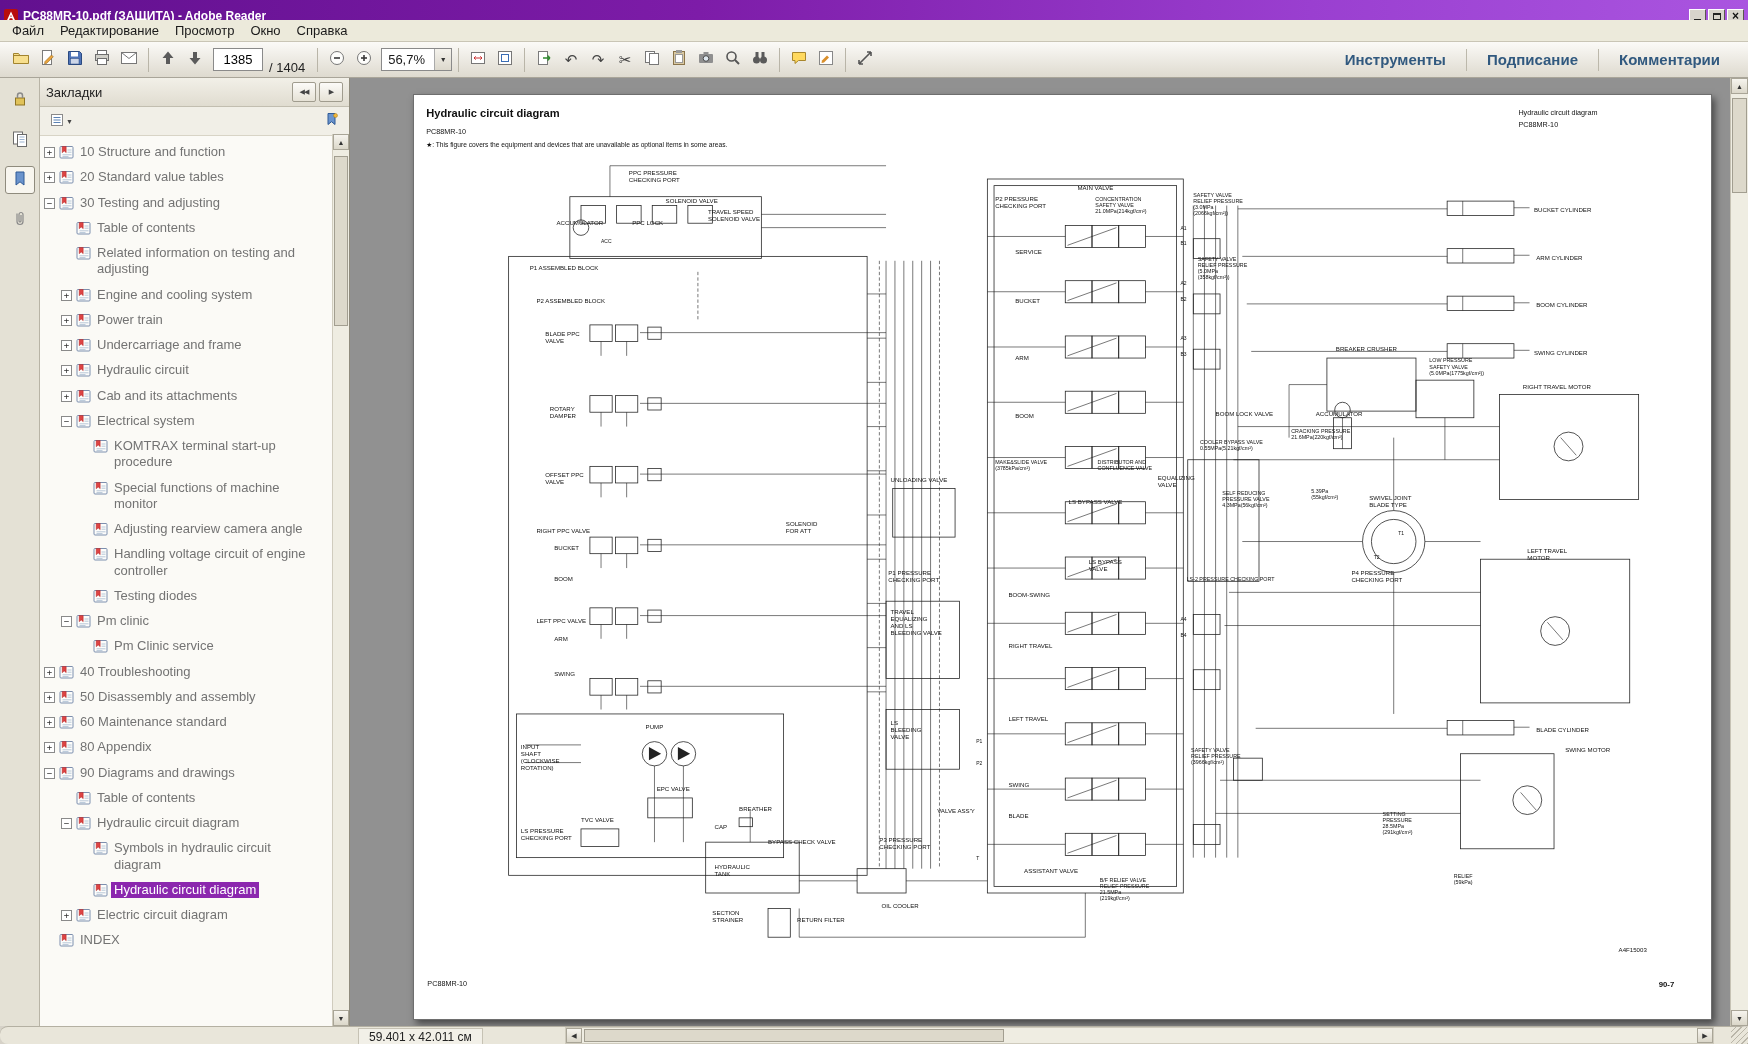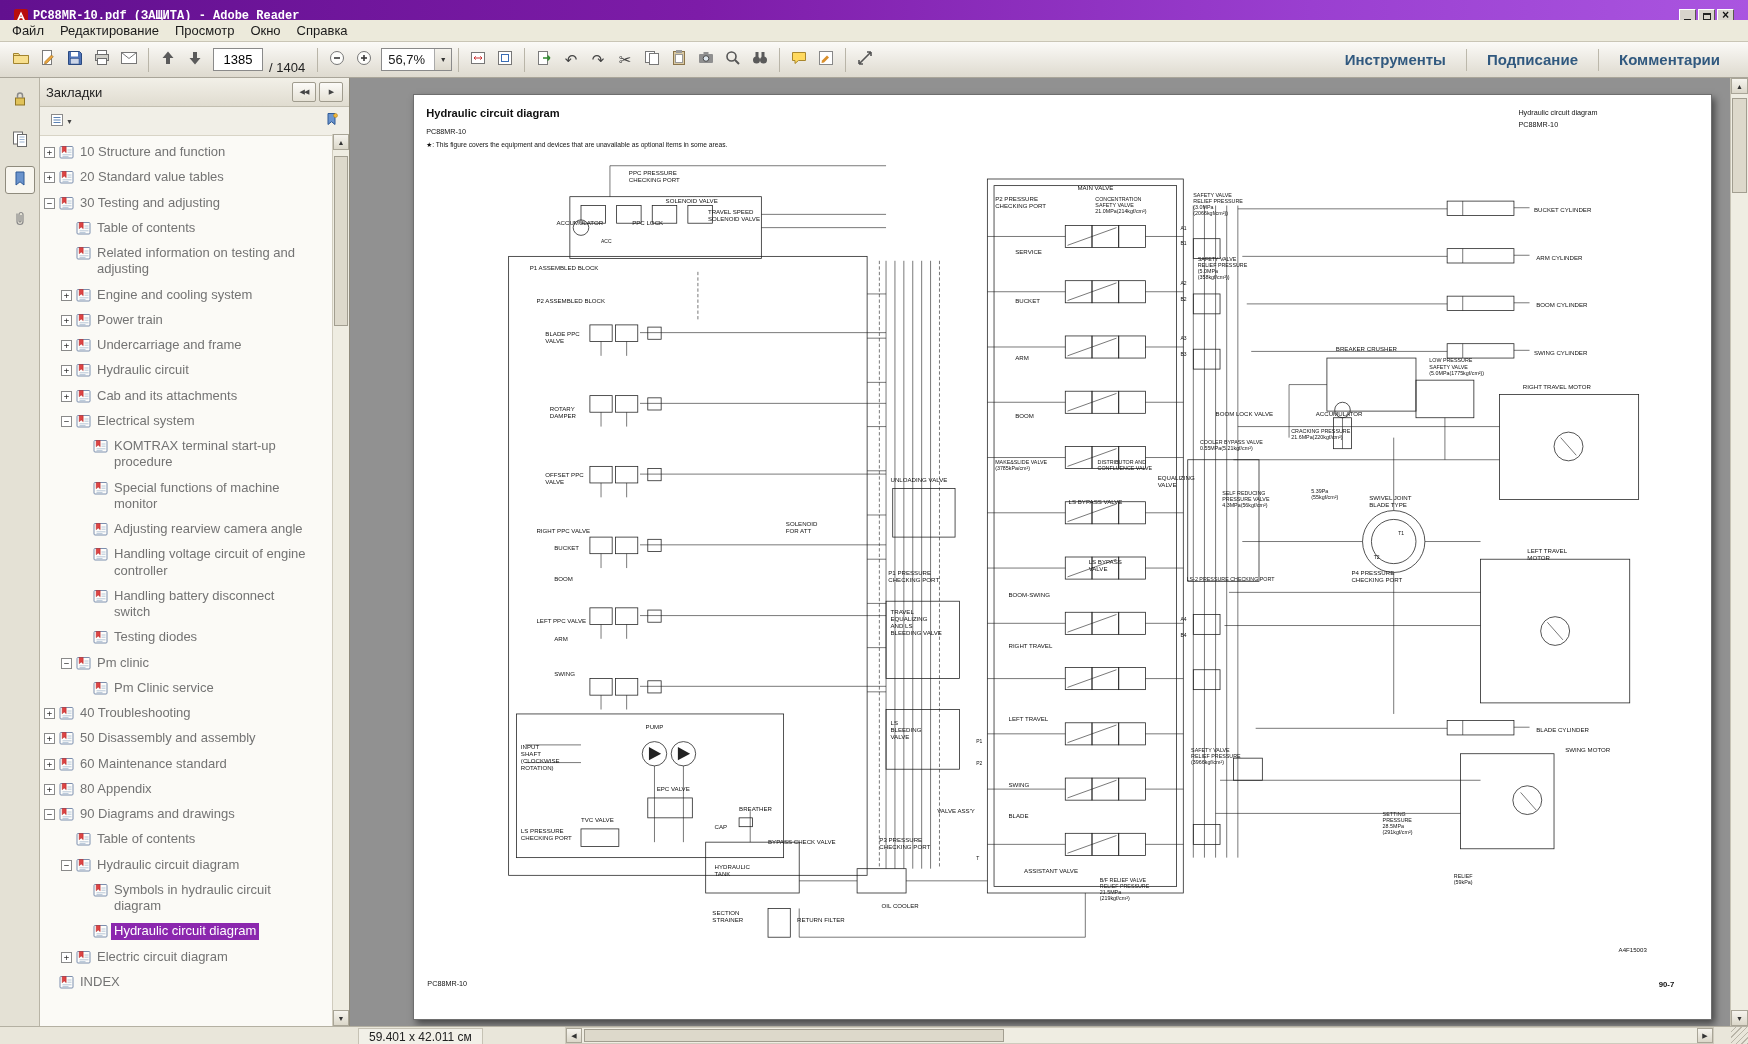--- a/index.html
+++ b/index.html
@@ -2,21 +2,21 @@
 <html><head>
 <meta charset="utf-8">
 <style>
   html,body{margin:0;padding:0;}
   body{font-family:"Liberation Sans",sans-serif;background:#555;}
   .app{position:relative;width:1748px;height:1044px;background:#d6d2c8;overflow:hidden;font-size:13px;color:#1a1a1a;}
 
   
   .titlebar{position:absolute;left:0;top:0;width:100%;height:32px;
     background:linear-gradient(90deg,#62108f 0%,#7d1ca8 40%,#9a3fd0 75%,#aa55e0 100%);
-    display:flex;align-items:center;padding:0 14px;box-sizing:border-box;font-family:Liberation Mono, monospace;}
+    display:flex;align-items:center;padding:0 4px;box-sizing:border-box;}
   .title-text{color:#fff;font-weight:bold;font-size:12px;margin-left:5px;white-space:nowrap;}
   .win-btns{margin-left:auto;display:flex;gap:2px;}
   .win-btn{width:17px;height:15px;background:#d8d4cc;border:1px solid;border-color:#ffffff #5a564e #5a564e #ffffff;
     display:flex;align-items:center;justify-content:center;font-size:10px;line-height:10px;color:#111;box-sizing:border-box;}
   .win-btn .minbar{display:block;width:7px;height:2px;background:#222;margin-top:7px;}
   .win-btn .maxbox{display:block;width:8px;height:7px;border:1px solid #222;border-top-width:2px;box-sizing:border-box;}
   .win-btn.close{font-weight:bold;font-size:12px;}
 
   
   .menubar{position:absolute;top:20px;left:0;width:100%;height:22px;background:#eceadb;
@@ -78,21 +78,21 @@
   .sb-thumb{position:absolute;left:1px;right:1px;background:#ddd9cb;border:1px solid #a29e90;box-sizing:border-box;}
 
   
   .docarea{flex:1;background:#919191;position:relative;overflow:hidden;}
   .pdf-page{position:absolute;left:63px;top:16px;width:1299px;height:926px;background:#fff;
     border:1px solid #6e6e6e;box-shadow:3px 4px 7px rgba(0,0,0,.5);box-sizing:border-box;}
   .pdf-page svg{display:block;width:100%;height:100%;font-family:"Liberation Sans",sans-serif;}
   .v-scroll{position:absolute;right:0;top:0;bottom:0;width:17px;background:#efede2;border-left:1px solid #c6c2b4;}
 
   
-  .statusbar{position:absolute;bottom:0;left:0;width:100%;height:18px;background:#e9e6da;border-top:1px solid #b4b0a2;box-sizing:border-box;}
+  .statusbar{position:absolute;bottom:0;left:0;width:100%;height:18px;background:#e9e6da;border-top:1px solid #b4b0a2;box-sizing:border-box;border-radius:8px;}
   .dim-box{position:absolute;left:358px;top:1px;height:15px;padding:0 10px;font-size:12px;color:#222;
     display:flex;align-items:center;background:#f2f0e8;border:1px solid #c6c2b4;}
   .h-scroll{position:absolute;left:565px;right:34px;top:0;height:17px;background:#efede2;border:1px solid #cfcbbd;box-sizing:border-box;}
   .hs-btn{position:absolute;top:0;width:16px;height:100%;background:linear-gradient(#f6f4ee,#dbd7c9);
     border:1px solid #a9a597;display:flex;align-items:center;justify-content:center;font-size:7px;color:#333;box-sizing:border-box;}
   .hs-thumb{position:absolute;top:1px;bottom:1px;left:18px;width:420px;background:#ddd9cb;border:1px solid #a29e90;box-sizing:border-box;}
   .corner{position:absolute;right:0;bottom:0;width:17px;height:17px;
     background:repeating-linear-gradient(135deg,#e9e6da 0 3px,#b9b5a8 3px 4px);}
 </style>
 </head>
@@ -474,29 +474,20 @@
             <span class="bm-label">Adjusting rearview camera angle</span>
           </div>
           <div class="bm-row" style="padding-left: 38px;">
             <span class="bm-exp empty"></span>
             <span class="bm-icon"><svg viewBox="0 0 15 13" width="15" height="13">
                 <rect x="1" y="0.5" width="13" height="11.5" rx="1" fill="#fdfdfb" stroke="#7d8fae"></rect>
                 <path d="M3.2 0.5v6.2l2-1.7 2 1.7V0.5Z" fill="#d44" stroke="#a11" stroke-width="0.4"></path>
                 <path d="M8.5 4h4M8.5 6.2h4M3.5 8.8h9M3.5 10.6h6" stroke="#9ab0c8" stroke-width="0.7" fill="none"></path>
               </svg></span>
             <span class="bm-label">Handling voltage circuit of engine controller</span>
-          </div>
-          <div class="bm-row" style="padding-left: 38px;">
-            <span class="bm-exp empty"></span>
-            <span class="bm-icon"><svg viewBox="0 0 15 13" width="15" height="13">
-                <rect x="1" y="0.5" width="13" height="11.5" rx="1" fill="#fdfdfb" stroke="#7d8fae"></rect>
-                <path d="M3.2 0.5v6.2l2-1.7 2 1.7V0.5Z" fill="#d44" stroke="#a11" stroke-width="0.4"></path>
-                <path d="M8.5 4h4M8.5 6.2h4M3.5 8.8h9M3.5 10.6h6" stroke="#9ab0c8" stroke-width="0.7" fill="none"></path>
-              </svg></span>
-            <span class="bm-label">Handling battery disconnect switch</span>
           </div>
           <div class="bm-row" style="padding-left: 38px;">
             <span class="bm-exp empty"></span>
             <span class="bm-icon"><svg viewBox="0 0 15 13" width="15" height="13">
                 <rect x="1" y="0.5" width="13" height="11.5" rx="1" fill="#fdfdfb" stroke="#7d8fae"></rect>
                 <path d="M3.2 0.5v6.2l2-1.7 2 1.7V0.5Z" fill="#d44" stroke="#a11" stroke-width="0.4"></path>
                 <path d="M8.5 4h4M8.5 6.2h4M3.5 8.8h9M3.5 10.6h6" stroke="#9ab0c8" stroke-width="0.7" fill="none"></path>
               </svg></span>
             <span class="bm-label">Testing diodes</span>
           </div>

